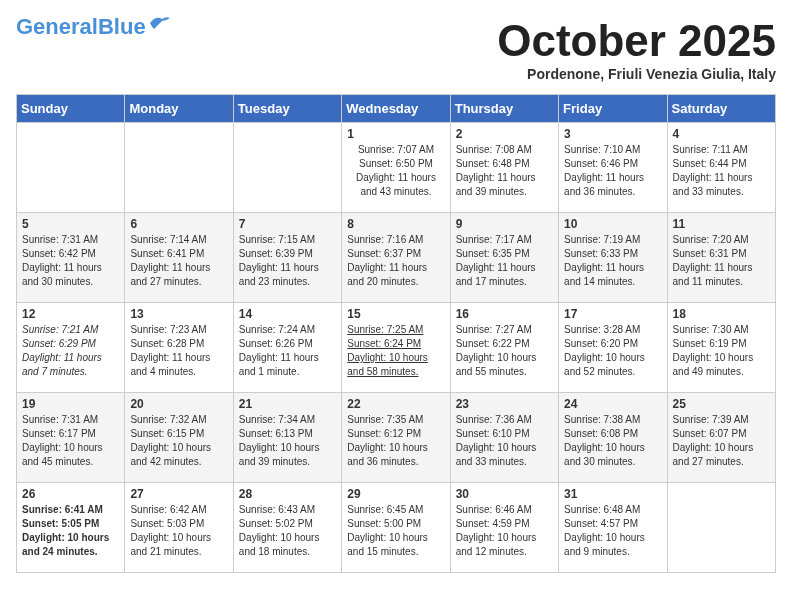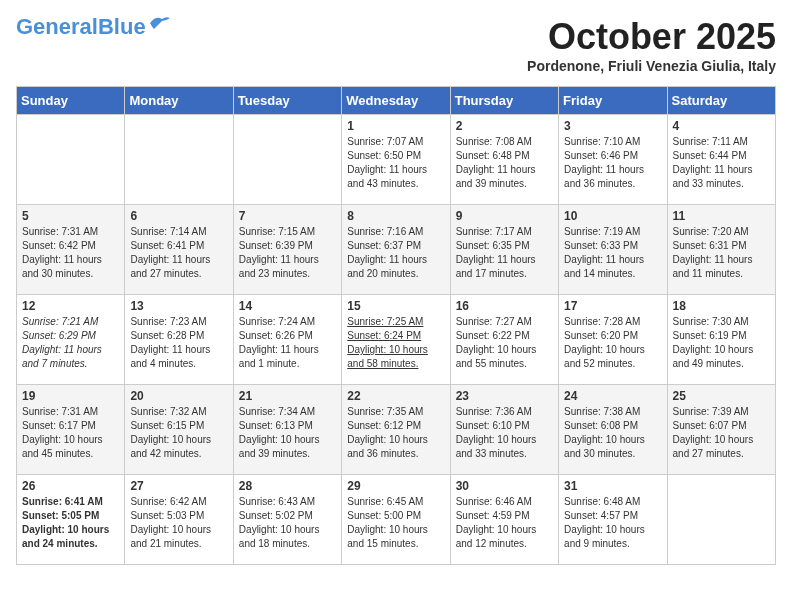--- a/index.html
+++ b/index.html
@@ -26,21 +26,21 @@
       font-size: 22px;
       font-weight: bold;
       color: #1a3a6b;
       line-height: 1;
     }
     .logo-text span { color: #4a90d9; }
     .title-block {
       text-align: right;
     }
     .month-title {
-      font-size: 36px;
+      font-size: 44px;
       font-weight: bold;
       color: #222;
     }
     .location {
       font-size: 14px;
       color: #333;
       font-weight: bold;
     }
     .calendar {
       width: 100%;
@@ -116,21 +116,21 @@
         <th>Saturday</th>
       </tr>
   </thead>
   <tbody id="calendar-body">
   <tr>
         <td class="empty-cell"></td>
         <td class="empty-cell"></td>
         <td class="empty-cell"></td>
         <td>
           <span class="day-num">1</span>
-          <div class="cell-info" style="white-space: pre-line;">Sunrise: 7:07 AM
+          <div class="cell-info" style="white-space: pre-line; text-align: center;">Sunrise: 7:07 AM
 Sunset: 6:50 PM
 Daylight: 11 hours and 43 minutes.</div>
         </td>
         <td>
           <span class="day-num">2</span>
           <div class="cell-info" style="white-space: pre-line;">Sunrise: 7:08 AM
 Sunset: 6:48 PM
 Daylight: 11 hours and 39 minutes.</div>
         </td>
         <td>
@@ -216,21 +216,21 @@
 Daylight: 10 hours and 58 minutes.</div>
         </td>
         <td>
           <span class="day-num">16</span>
           <div class="cell-info" style="white-space: pre-line;">Sunrise: 7:27 AM
 Sunset: 6:22 PM
 Daylight: 10 hours and 55 minutes.</div>
         </td>
         <td>
           <span class="day-num">17</span>
-          <div class="cell-info" style="white-space: pre-line;">Sunrise: 7:28 AM
+          <div class="cell-info" style="white-space: pre-line;">Sunrise: 3:28 AM
 Sunset: 6:20 PM
 Daylight: 10 hours and 52 minutes.</div>
         </td>
         <td>
           <span class="day-num">18</span>
           <div class="cell-info" style="white-space: pre-line;">Sunrise: 7:30 AM
 Sunset: 6:19 PM
 Daylight: 10 hours and 49 minutes.</div>
         </td>
       </tr>

